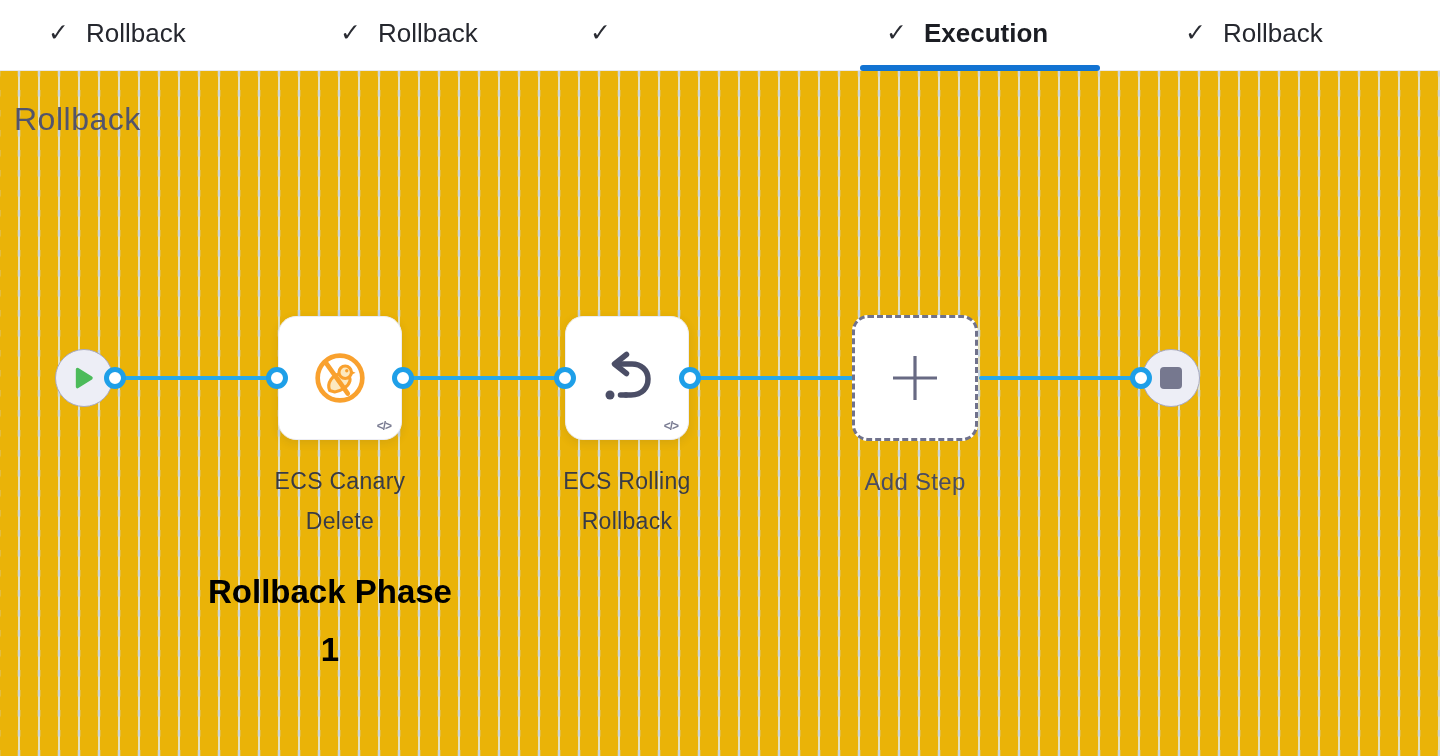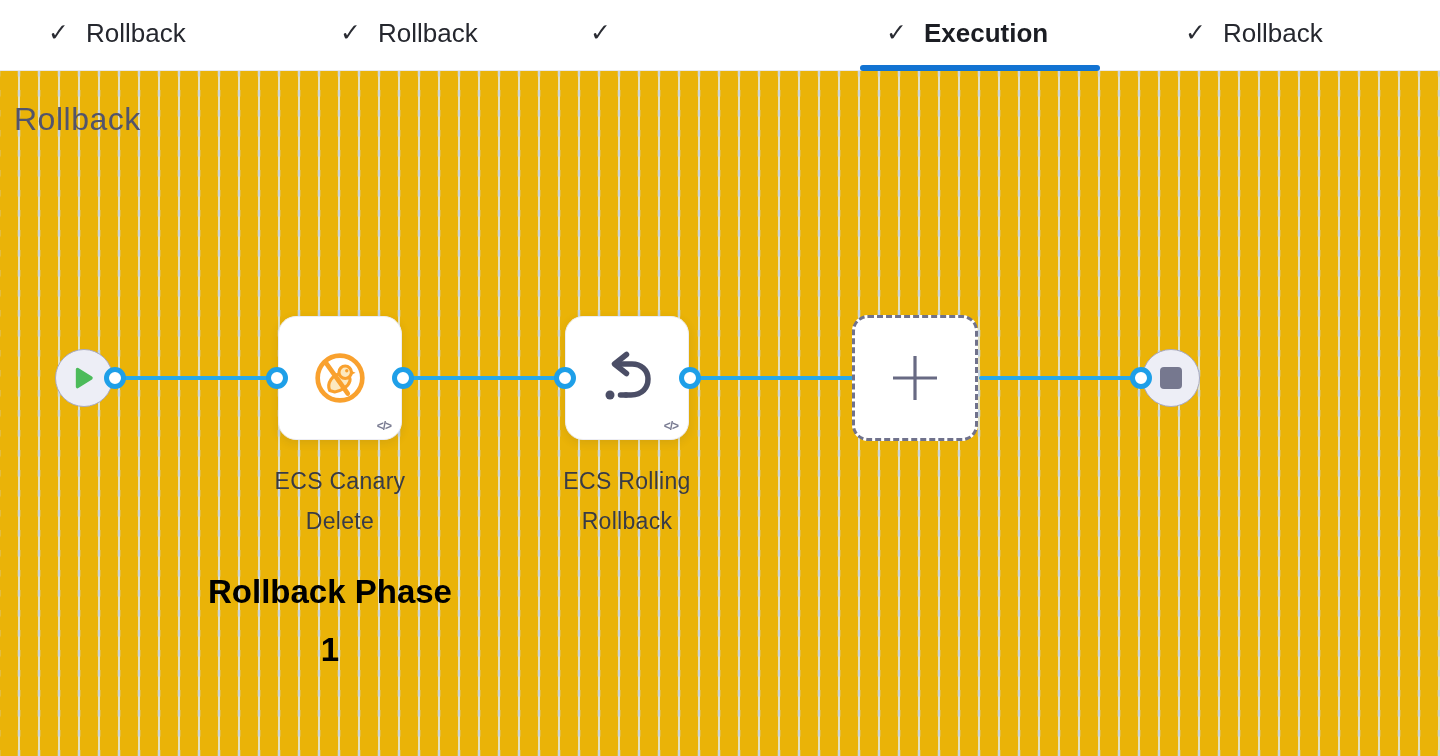--- a/index.html
+++ b/index.html
@@ -196,16 +196,17 @@
 
   <div class="conn-dot" style="left:104px"></div>
   <div class="conn-dot" style="left:266px"></div>
   <div class="conn-dot" style="left:392px"></div>
   <div class="conn-dot" style="left:554px"></div>
   <div class="conn-dot" style="left:679px"></div>
   <div class="conn-dot" style="left:1130px"></div>
 
   <div class="step-label" style="left:240px">ECS Canary Delete</div>
   <div class="step-label" style="left:527px">ECS Rolling Rollback</div>
+  <div class="add-step-label">Add Step</div>
 
   <div class="annotation" style="left:205px">Rollback Phase 1</div>
 
 </div>
 
 </body></html>

